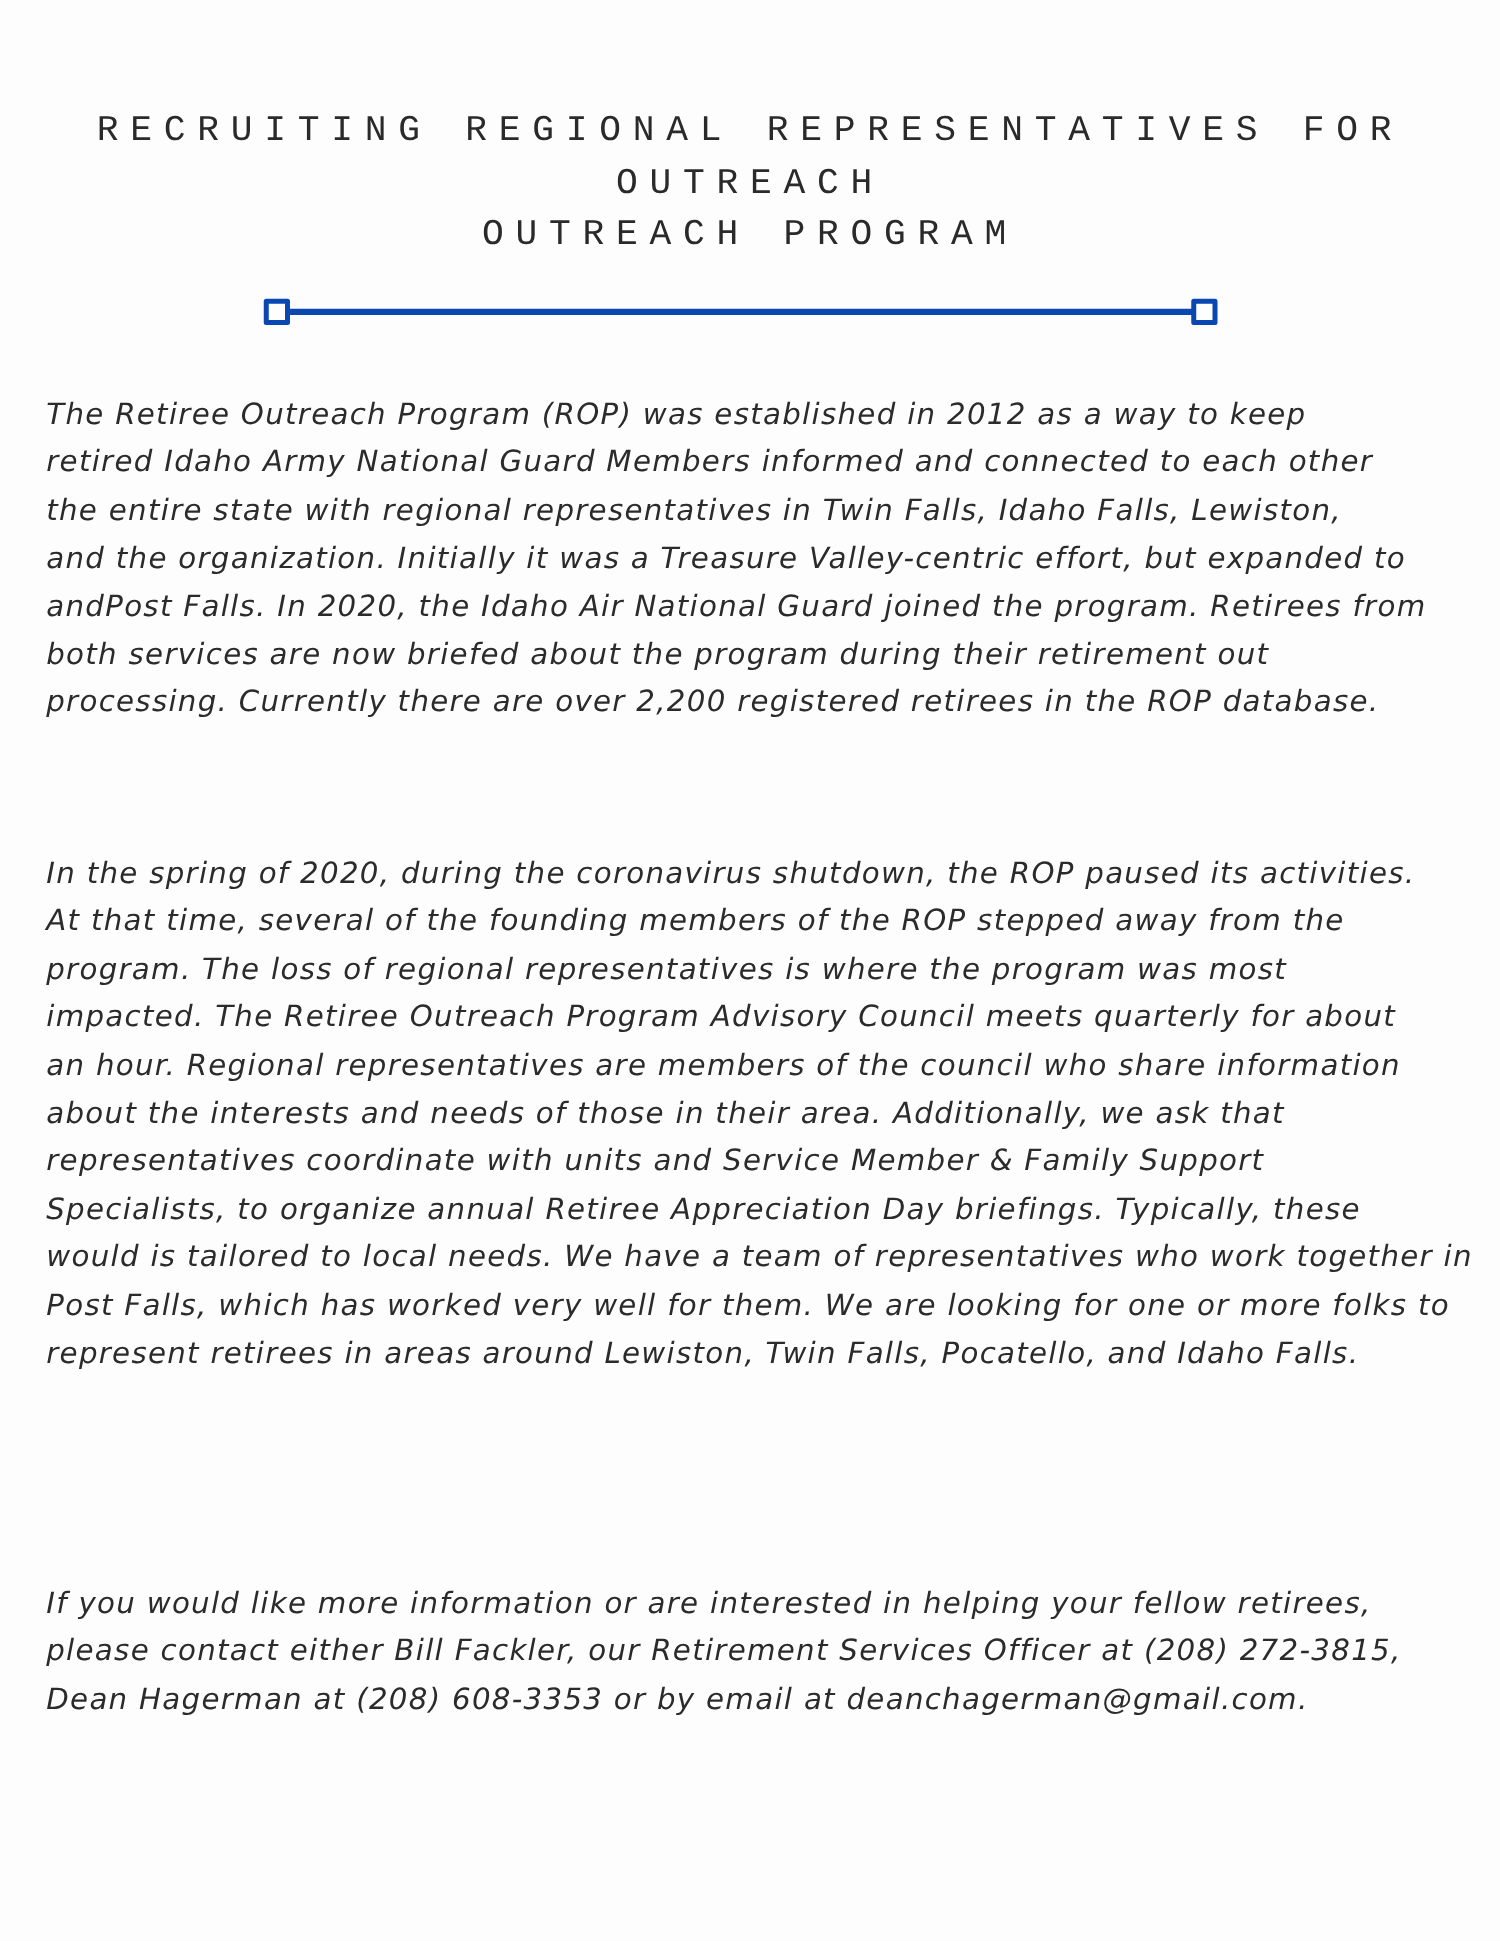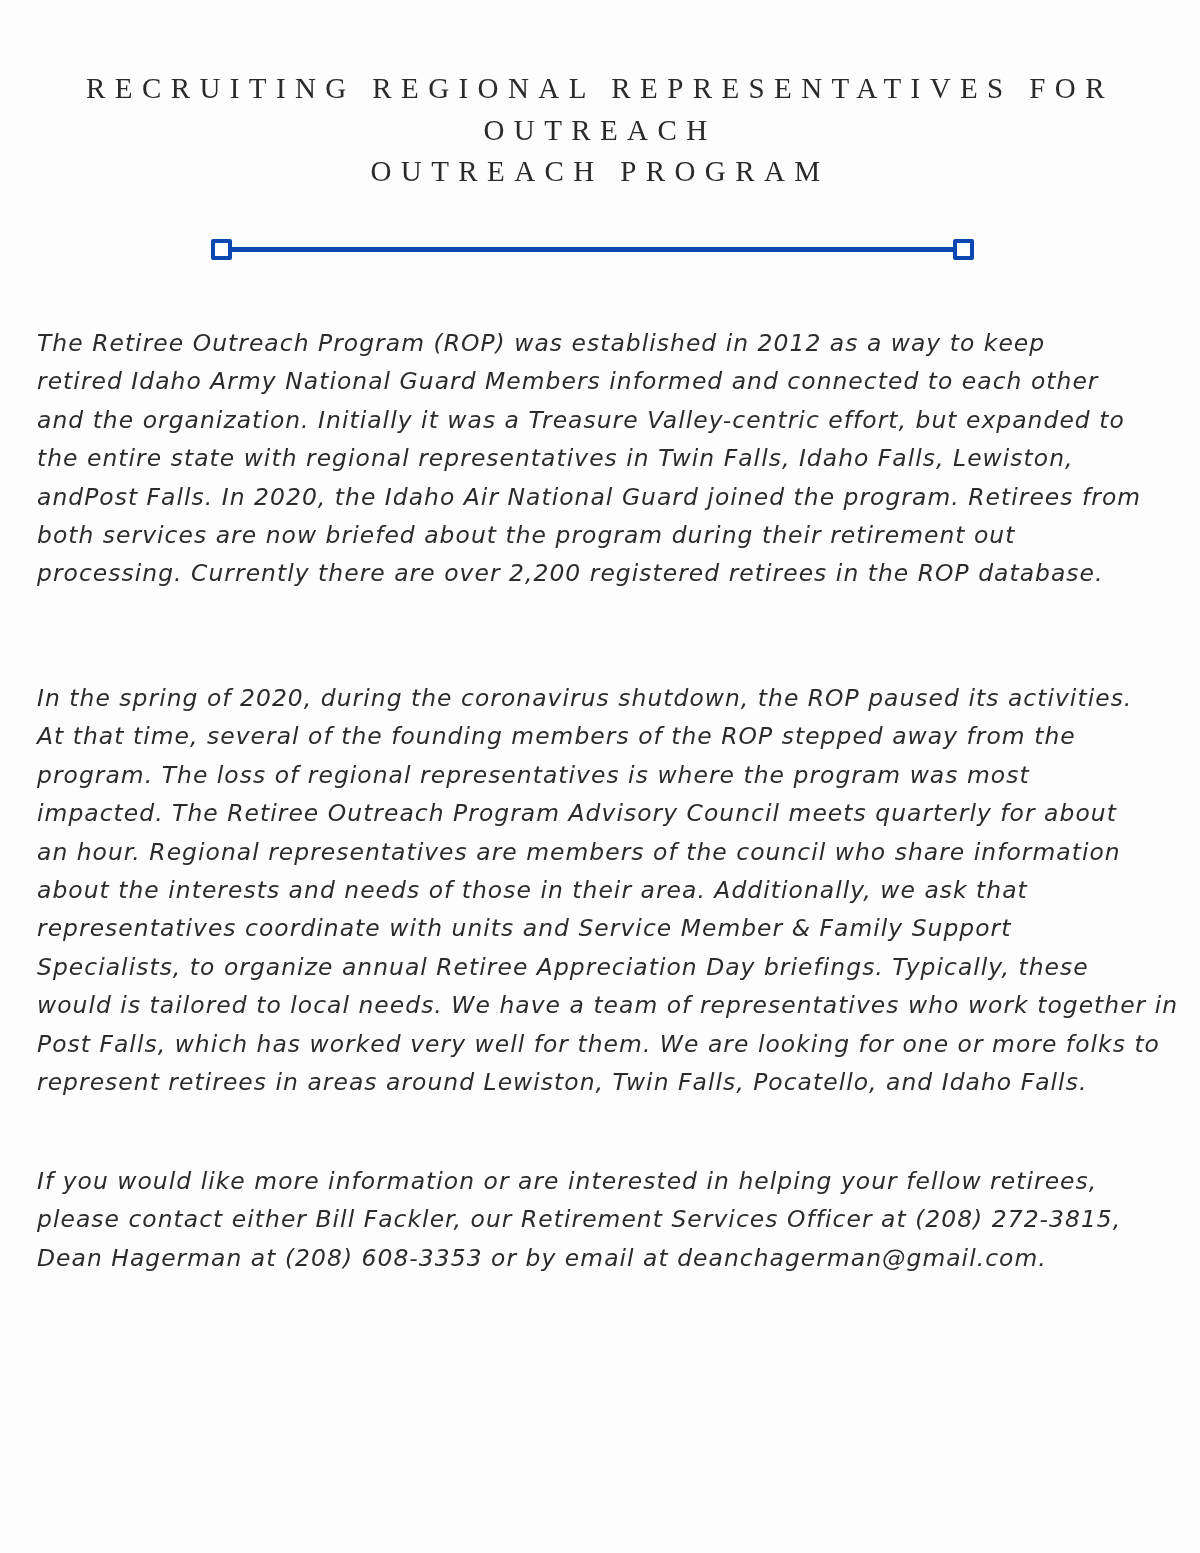--- a/index.html
+++ b/index.html
@@ -9,25 +9,25 @@
     }
     body {
       width: 1200px;
       height: 1553px;
       position: relative;
       overflow: hidden;
       color: #2b2b2b;
     }
     .title {
       position: absolute;
-      top: 68px;
+      top: 84px;
       left: 0;
       width: 1200px;
       text-align: center;
-      font-family: Liberation Serif, serif;
+      font-family: Liberation Mono, monospace;
       font-weight: 400;
       font-size: 29px;
       line-height: 41.5px;
       letter-spacing: 9.4px;
       color: #2a2a2a;
       margin: 0;
     }
     .title span { display: block; }
     .divider {
       position: absolute;
@@ -63,44 +63,44 @@
       font-family: "DejaVu Sans", sans-serif;
       font-style: italic;
       font-size: 23.4px;
       line-height: 38.4px;
       letter-spacing: 1.05px;
       color: #2b2b2b;
       margin: 0;
       white-space: nowrap;
     }
     .para span { display: block; }
-    #p1 { top: 324px; font-style: italic; }
+    #p1 { top: 312px; font-style: italic; }
     #p2 { top: 679px; font-style: italic; }
-    #p3 { top: 1162px; }
+    #p3 { top: 1263px; }
   </style>
 </head>
 <body>
 
 <h1 class="title">
   <span>RECRUITING REGIONAL REPRESENTATIVES FOR</span>
   <span>OUTREACH</span>
   <span>OUTREACH PROGRAM</span>
 </h1>
 
 <div class="divider">
   <div class="line" style="background: rgb(10, 71, 176);"></div>
   <div class="cap left" style="border-color: rgb(10, 71, 176);"></div>
   <div class="cap right" style="border-color: rgb(10, 71, 176);"></div>
 </div>
 
 <p class="para" id="p1">
   <span>The Retiree Outreach Program (ROP) was established in 2012 as a way to keep</span>
   <span>retired Idaho Army National Guard Members informed and connected to each other</span>
+  <span>the entire state with regional representatives in Twin Falls, Idaho Falls, Lewiston,</span>
   <span>and the organization. Initially it was a Treasure Valley-centric effort, but expanded to</span>
-  <span>the entire state with regional representatives in Twin Falls, Idaho Falls, Lewiston,</span>
   <span>andPost Falls. In 2020, the Idaho Air National Guard joined the program. Retirees from</span>
   <span>both services are now briefed about the program during their retirement out</span>
   <span>processing. Currently there are over 2,200 registered retirees in the ROP database.</span>
 </p>
 
 <p class="para" id="p2">
   <span>In the spring of 2020, during the coronavirus shutdown, the ROP paused its activities.</span>
   <span>At that time, several of the founding members of the ROP stepped away from the</span>
   <span>program. The loss of regional representatives is where the program was most</span>
   <span>impacted. The Retiree Outreach Program Advisory Council meets quarterly for about</span>

